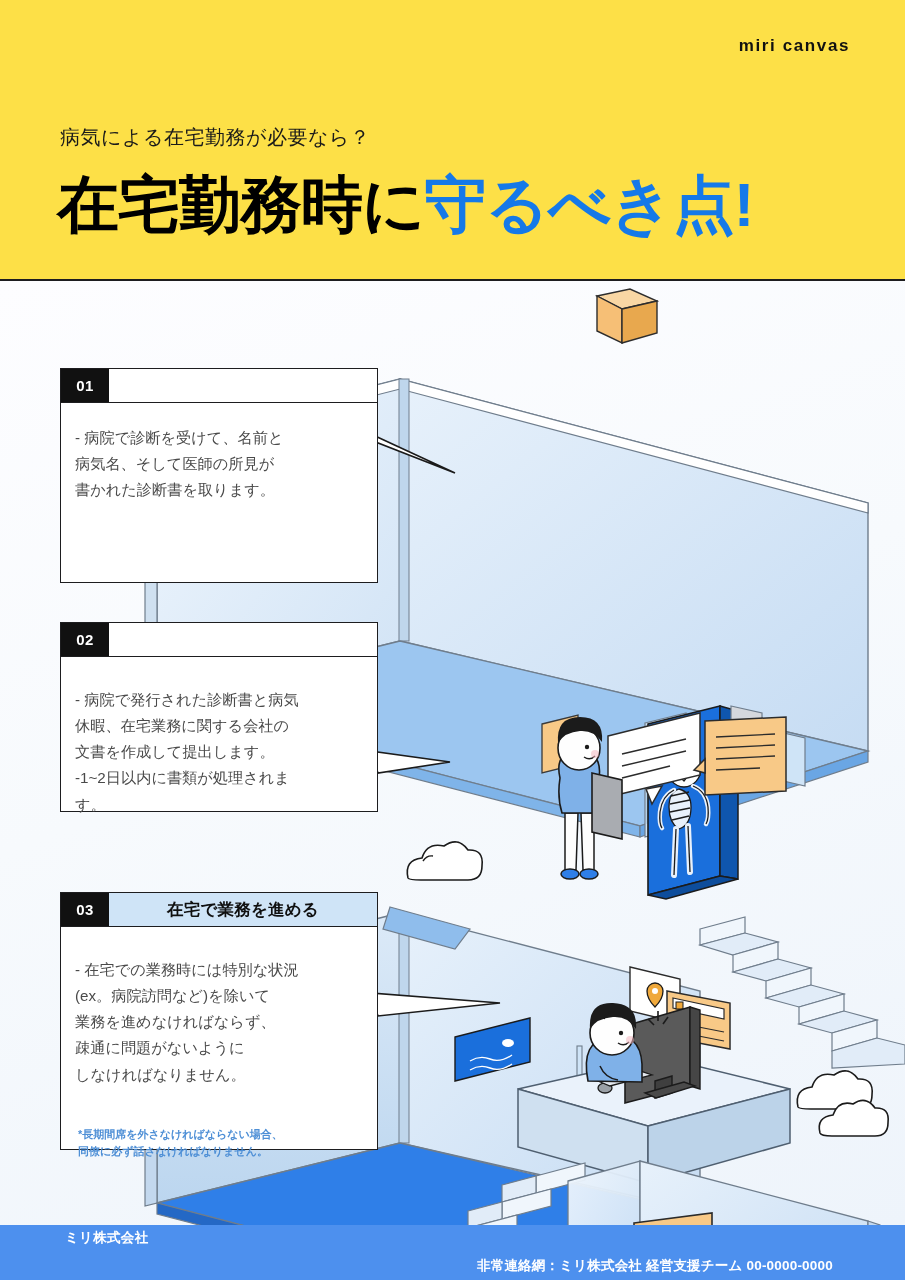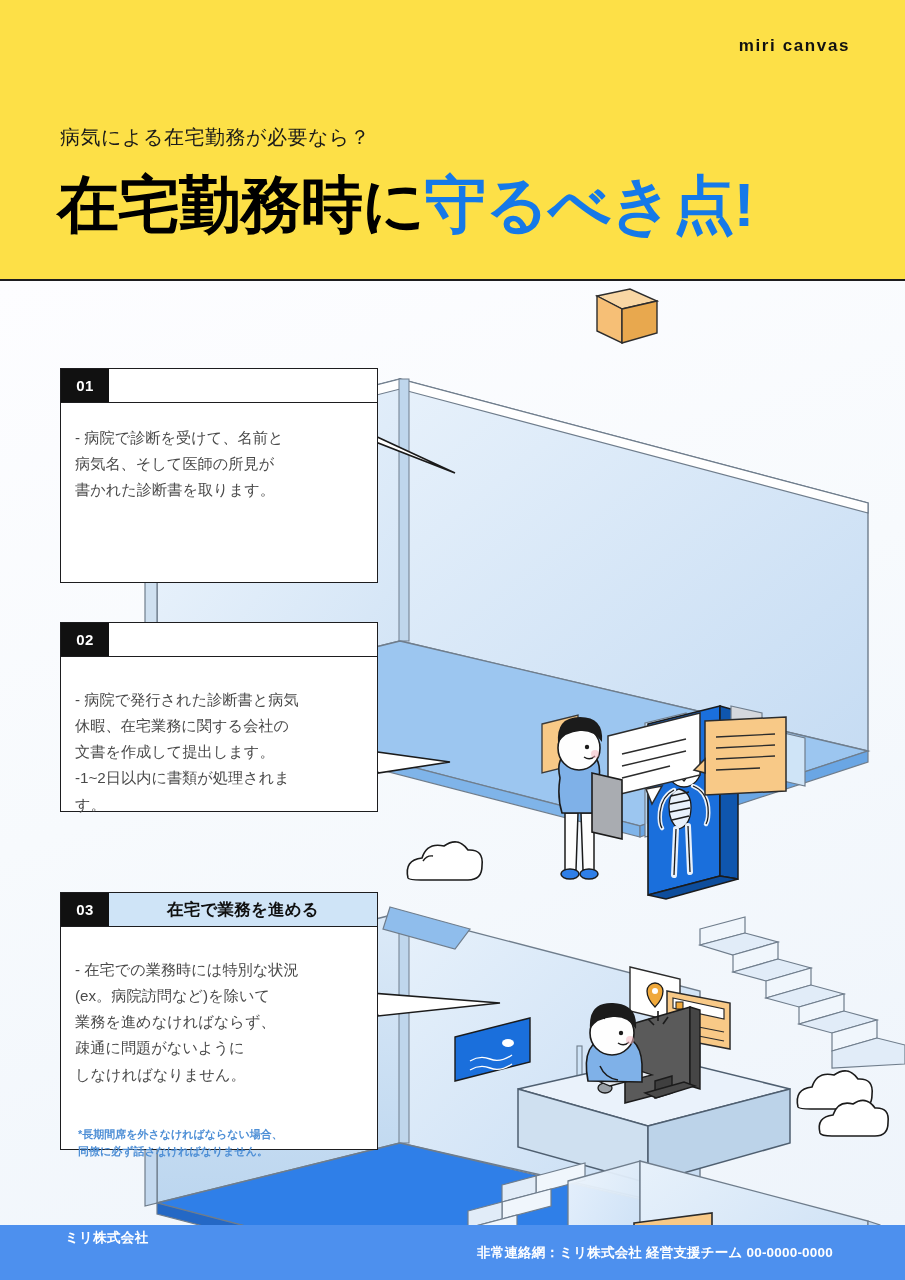--- a/index.html
+++ b/index.html
@@ -141,21 +141,21 @@
     top: 4px;
     font-size: 13.5px;
     font-weight: 700;
     color: #ffffff;
     letter-spacing: 0.3px;
     margin-left: 8px;
   }
   .footer-right {
     position: absolute;
     left: 477px;
-    top: 19px;
+    top: 32px;
     font-size: 13.5px;
     font-weight: 700;
     color: #ffffff;
     letter-spacing: 0.2px;
   }
 </style>
 </head>
 <body>
 
 <div id="page">

